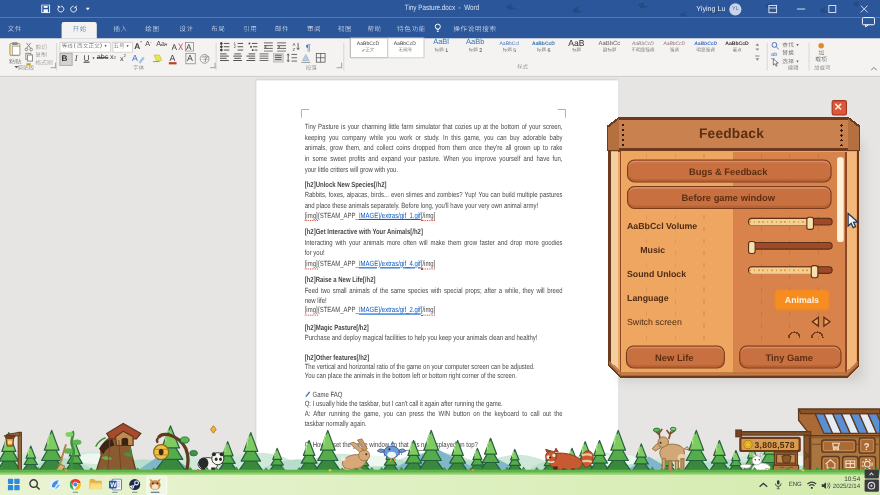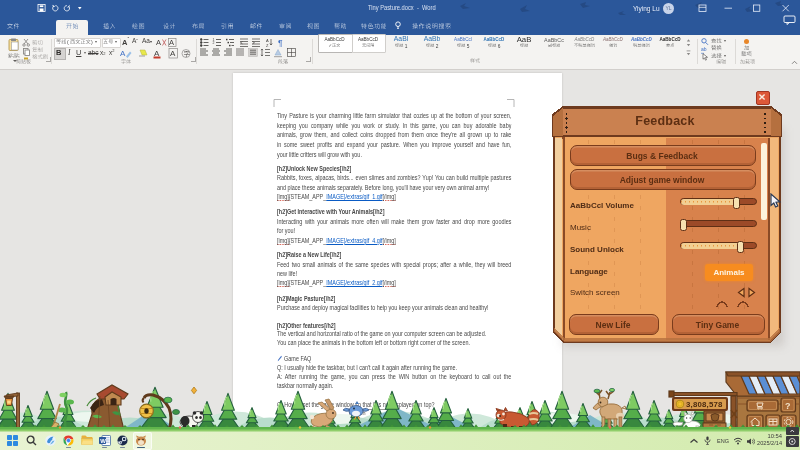--- a/index.html
+++ b/index.html
@@ -597,27 +597,27 @@
       <circle cx="215" cy="21.5" r="1.1"></circle>
       <circle cx="215" cy="26" r="1.1"></circle>
 </g>
 
 <path d="M4 226 L14 236 L220 236 L230 226 L230 222 L219 232 L15 232 L4 222 Z" fill="#b5703f" opacity="0.8"></path>
 </svg>
 <div class="abs" style="left:553px;top:114px;width:224px;text-align:center;font-size:12.5px;font-weight:bold;color:#5c2e12;z-index:11;letter-spacing:0.2px">Feedback</div>
 <div class="abs" style="left:570px;top:145px;width:184px;height:18.5px;background:#c97040;border:1.6px solid #7a3c1c;border-radius:7px;z-index:11;box-shadow:inset 0 1.5px 0 rgba(255,230,190,0.25), inset 0 -2px 0 rgba(90,40,10,0.18)"></div>
 <div class="abs" style="left:570px;top:150.51px;width:184px;text-align:center;font-size:8.5px;font-weight:bold;color:#5c2e12;z-index:12">Bugs &amp; Feedback</div>
 <div class="abs" style="left:570px;top:169px;width:184px;height:18.5px;background:#c97040;border:1.6px solid #7a3c1c;border-radius:7px;z-index:11;box-shadow:inset 0 1.5px 0 rgba(255,230,190,0.25), inset 0 -2px 0 rgba(90,40,10,0.18)"></div>
-<div class="abs" style="left:570px;top:174.51px;width:184px;text-align:center;font-size:8.5px;font-weight:bold;color:#5c2e12;z-index:12">Adjust game window</div>
+<div class="abs" style="left:570px;top:174.51px;width:184px;text-align:center;font-size:8.5px;font-weight:bold;color:#5c2e12;z-index:12">Before game window</div>
 <div class="abs" style="left:569px;top:314px;width:88px;height:18.5px;background:#c97040;border:1.6px solid #7a3c1c;border-radius:7px;z-index:11;box-shadow:inset 0 1.5px 0 rgba(255,230,190,0.25), inset 0 -2px 0 rgba(90,40,10,0.18)"></div>
 <div class="abs" style="left:569px;top:319.51px;width:88px;text-align:center;font-size:8.5px;font-weight:bold;color:#5c2e12;z-index:12">New Life</div>
 <div class="abs" style="left:672px;top:314px;width:91px;height:18.5px;background:#c97040;border:1.6px solid #7a3c1c;border-radius:7px;z-index:11;box-shadow:inset 0 1.5px 0 rgba(255,230,190,0.25), inset 0 -2px 0 rgba(90,40,10,0.18)"></div>
 <div class="abs" style="left:672px;top:319.51px;width:91px;text-align:center;font-size:8.5px;font-weight:bold;color:#5c2e12;z-index:12">Tiny Game</div>
 <div class="abs" style="left:570px;top:200.7px;font-size:8px;font-weight:bold;color:#4f2c16;z-index:11">AaBbCcl Volume</div>
-<div class="abs" style="left:570px;top:222.7px;font-size:8px;font-weight:normal;color:#4f2c16;z-index:11">Music</div>
+<div class="abs" style="left:582px;top:222.7px;font-size:8px;font-weight:bold;color:#4f2c16;z-index:11">Music</div>
 <div class="abs" style="left:570px;top:244.7px;font-size:8px;font-weight:bold;color:#4f2c16;z-index:11">Sound Unlock</div>
 <div class="abs" style="left:570px;top:266.7px;font-size:8px;font-weight:bold;color:#4f2c16;z-index:11">Language</div>
 <div class="abs" style="left:570px;top:288.2px;font-size:8px;font-weight:normal;color:#4f2c16;z-index:11">Switch screen</div>
 <div class="abs" style="left:680px;top:197.8px;width:75px;height:5.5px;background:#9c4a28;border:1.4px solid #5f2f15;border-radius:3.5px;z-index:11"></div>
 <div class="abs" style="left:681.4px;top:199.2px;width:55.6px;height:5.5px;background:#f2cf93;border-radius:3px 0 0 3px;z-index:12;background-image:repeating-linear-gradient(90deg,#e8963e 0,#e8963e 1.5px,transparent 1.5px,transparent 4px);background-size:100% 1.5px;background-position:0 2px;background-repeat:repeat-x"></div>
 <div class="abs" style="left:732.8px;top:197.2px;width:5.5px;height:9.5px;background:#f6e0b0;border:1.5px solid #5f2f15;border-radius:2.5px;z-index:13"></div>
 <div class="abs" style="left:680px;top:219.8px;width:75px;height:5.5px;background:#9c4a28;border:1.4px solid #5f2f15;border-radius:3.5px;z-index:11"></div>
 <div class="abs" style="left:679.8px;top:219.2px;width:5.5px;height:9.5px;background:#f6e0b0;border:1.5px solid #5f2f15;border-radius:2.5px;z-index:13"></div>
 <div class="abs" style="left:680px;top:241.8px;width:75px;height:5.5px;background:#9c4a28;border:1.4px solid #5f2f15;border-radius:3.5px;z-index:11"></div>
 <div class="abs" style="left:681.4px;top:243.2px;width:59.6px;height:5.5px;background:#f2cf93;border-radius:3px 0 0 3px;z-index:12;background-image:repeating-linear-gradient(90deg,#e8963e 0,#e8963e 1.5px,transparent 1.5px,transparent 4px);background-size:100% 1.5px;background-position:0 2px;background-repeat:repeat-x"></div>

